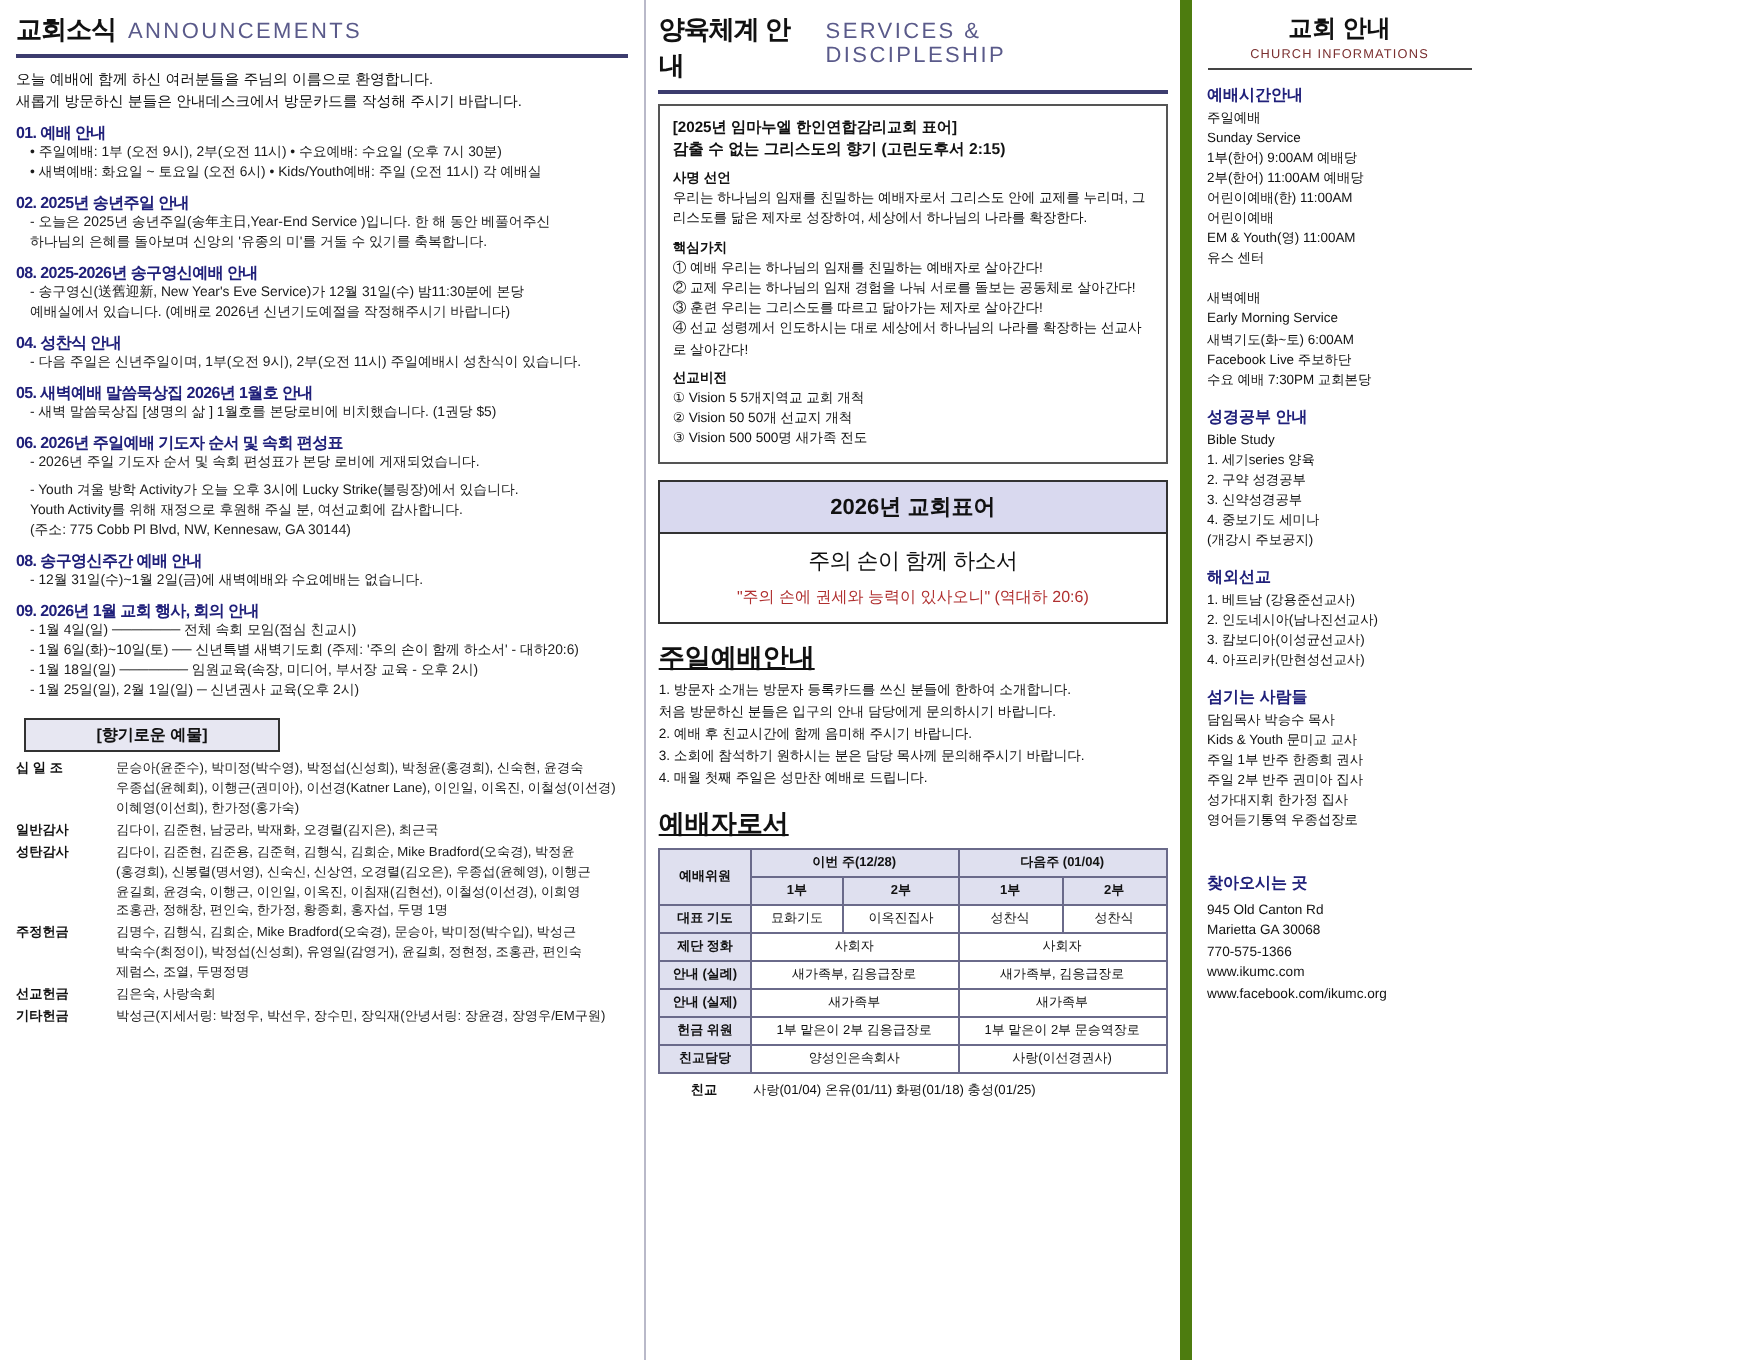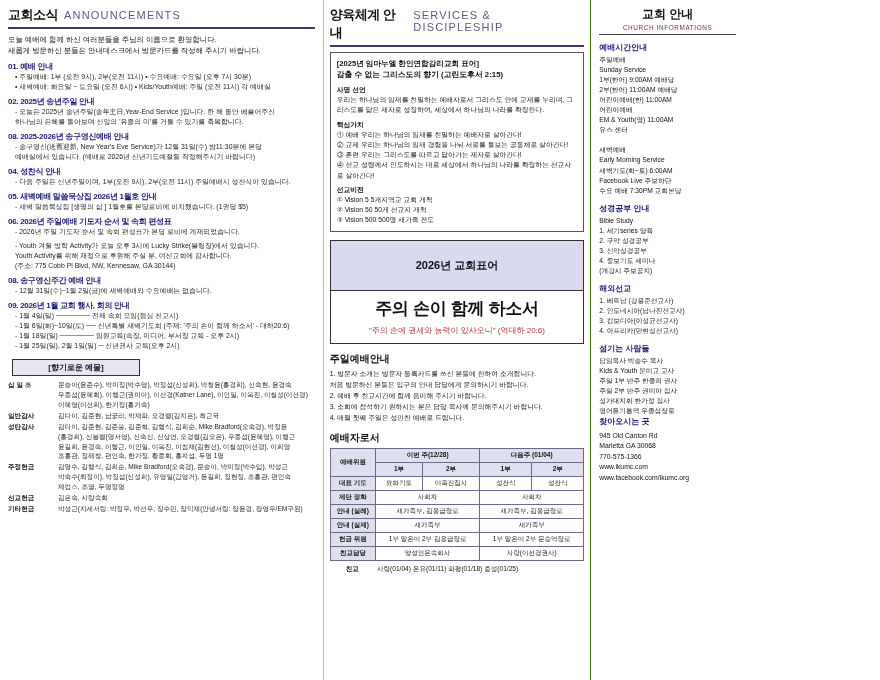--- a/index.html
+++ b/index.html
@@ -10,21 +10,21 @@
     font-family: "Liberation Sans", sans-serif;
     font-size: 7.2px;
     color: #111;
     overflow: hidden;
   }
   .page { position: relative; width: 736px; height: 680px; display: flex; }
 
   
   .col-left  { width: 386px; padding: 6px 8px 0 8px; }
   .col-mid   { width: 320px; padding: 6px 6px 0 6px; border-left: 1px solid #b9b9c9; }
-  .col-right { width: 174px; padding: 6px 0 0 8px; border-left: 1px solid #4d7c0f; }
+  .col-right { width: 174px; padding: 6px 0 0 8px; border-left: 6px solid #4d7c0f; }
 
   
   .sec-head { display: flex; align-items: baseline; gap: 6px; border-bottom: 2px solid #3c3c6e; padding-bottom: 3px; margin-bottom: 5px;}
   .sec-head .kr { font-size: 13px; font-weight: bold; color: #111; letter-spacing: -0.5px; }
   .sec-head .en { font-size: 11px; color: #5a5a8a; letter-spacing: 1.2px; }
 
   .intro { font-size: 7.4px; line-height: 1.5; margin-bottom: 5px; }
 
   .item { margin-bottom: 4px; }
   .item-title { font-size: 8px; font-weight: bold; color: #20207a; letter-spacing: -0.3px; }
@@ -40,45 +40,45 @@
   .people-row .val { flex: 1; color: #1b1b1b; }
 
   
   .mid-box { border: 1px solid #555; padding: 5px 6px; font-size: 6.8px; line-height: 1.5; }
   .mid-box .ttl { font-weight: bold; font-size: 7.6px; margin-bottom: 0; }
   .mid-box .sub { font-weight: bold; font-size: 7.8px; margin-bottom: 4px; }
   .mid-box .lbl { font-weight: bold; margin-top: 4px; }
   .mid-box p { margin: 0; }
 
   .theme-box { border: 1px solid #333; margin-top: 8px; }
-  .theme-box .th-head { background: #d9d9ef; text-align: center; font-size: 11px; font-weight: bold; padding: 17px 0; border-bottom: 1px solid #333;}
+  .theme-box .th-head { background: #d9d9ef; text-align: center; font-size: 11px; font-weight: bold; padding: 5px 0; border-bottom: 1px solid #333;}
   .theme-box .th-body { padding: 6px 0 7px 0; text-align: center; }
-  .theme-box .th-main { font-size: 17px; font-weight: bold; letter-spacing: -0.3px; }
+  .theme-box .th-main { font-size: 11px; font-weight: normal; letter-spacing: -0.3px; }
   .theme-box .th-verse { font-size: 8px; color: #b03030; margin-top: 5px; }
 
-  .mid-sec-title { font-weight: bold; font-size: 10px; margin: 8px 0 3px 0; }
+  .mid-sec-title { font-weight: bold; font-size: 13px; margin: 8px 0 3px 0; text-decoration: underline; }
   .mid-list { font-size: 6.8px; line-height: 1.5; }
   .mid-list div { margin-bottom: 1px; }
 
   
   table.duty { border-collapse: collapse; width: 100%; font-size: 6.5px; margin-top: 2px; }
   table.duty th, table.duty td { border: 1px solid #6a6a8a; text-align: center; padding: 2px 1px; }
   table.duty th { background: #dfe0ef; font-weight: bold; }
   table.duty td.first { background: #dfe0ef; font-weight: bold; }
   .attend { font-size: 6.6px; margin-top: 4px; display: flex; gap: 18px; padding-left: 16px;}
   .attend .a-lbl { font-weight: bold; }
 
   
   .r-head { text-align: center; }
   .r-head .kr { font-size: 12px; font-weight: bold; }
   .r-head .en { font-size: 6.4px; color: #7a2f2f; letter-spacing: 0.6px; margin-top: 1px; }
   .r-rule { border-bottom: 1.5px solid #444; margin: 3px 0 5px 0; }
   .r-sec { font-size: 8px; font-weight: bold; color: #20207a; margin: 7px 0 2px 0; }
   .r-body { font-size: 6.7px; line-height: 1.5; }
-  .r-foot { font-size: 6.8px; line-height: 1.55; margin-top: 0; }
+  .r-foot { font-size: 6.8px; line-height: 1.55; margin-top: 20px; }
 </style>
 </head>
 <body>
 
 <div class="page">
 
   <div class="col-left">
     <div class="sec-head">
       <span class="kr">교회소식</span>
       <span class="en">ANNOUNCEMENTS</span>

